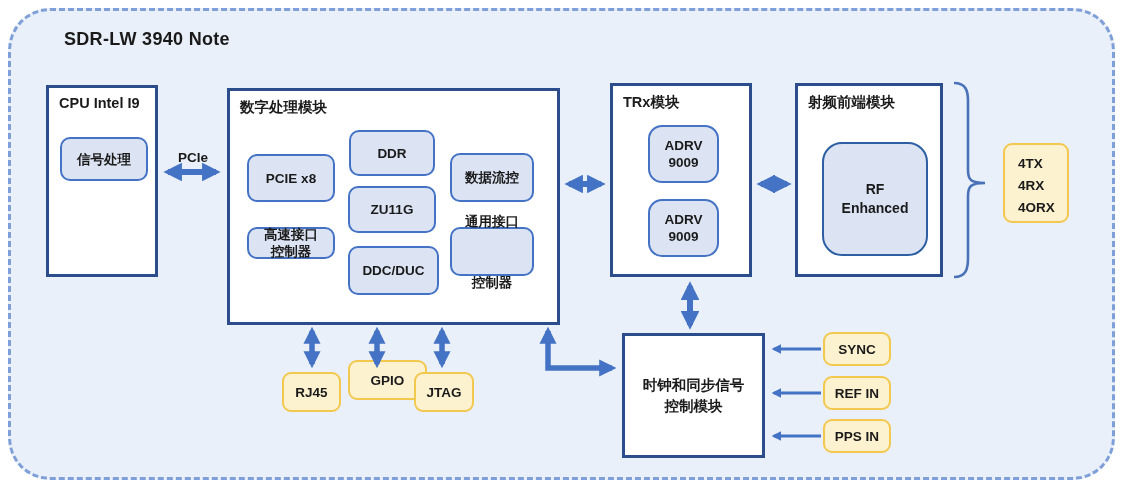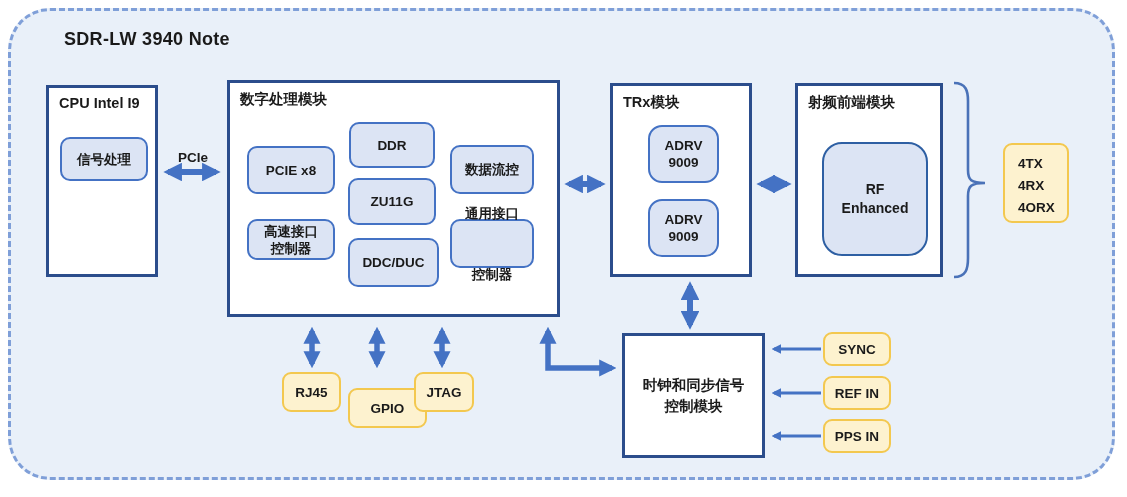--- a/index.html
+++ b/index.html
@@ -19,55 +19,55 @@
   }
   .module{
     position:absolute;box-sizing:border-box;background:#ffffff;
     border:3px solid #2b4d8c;
   }
   .mtitle{
     position:absolute;left:10px;top:7px;
     font-size:14.5px;font-weight:bold;white-space:nowrap;
   }
   .m-cpu{left:46px;top:85px;width:112px;height:192px;}
-  .m-digital{left:227px;top:80px;width:333px;height:237px;}
+  .m-digital{left:227px;top:88px;width:333px;height:237px;}
   .m-trx{left:610px;top:83px;width:142px;height:194px;}
   .m-rf{left:795px;top:83px;width:148px;height:194px;}
   .m-clock{left:622px;top:333px;width:143px;height:125px;display:flex;align-items:center;justify-content:center;text-align:center;}
   .m-clock .clock-text{font-size:14.5px;font-weight:bold;line-height:21px;text-align:center;}
   .block{
     position:absolute;box-sizing:border-box;background:#dce4f4;
     border:2px solid #4472c4;border-radius:10px;
     display:flex;flex-direction:column;align-items:center;justify-content:center;
     font-size:13.5px;font-weight:bold;text-align:center;line-height:17px;
   }
   
   .b-sig{left:11px;top:49px;width:88px;height:44px;}
   .b-ana{left:11px;top:113px;width:88px;height:44px;}
   
   .b-pciex8{left:17px;top:63px;width:88px;height:48px;}
-  .b-hsctl{left:17px;top:136px;width:88px;height:41px;}
+  .b-hsctl{left:17px;top:136px;width:88px;height:32px;}
   .b-ddr{left:119px;top:39px;width:86px;height:46px;}
   .b-zu11g{left:118px;top:95px;width:88px;height:47px;}
   .b-ddcduc{left:118px;top:155px;width:91px;height:49px;}
   .b-flow{left:220px;top:62px;width:84px;height:49px;}
   .b-gpctl{left:220px;top:136px;width:84px;height:49px;gap:44px;}
   
   .b-adrv1{left:35px;top:39px;width:71px;height:58px;border-radius:14px;}
   .b-adrv2{left:35px;top:113px;width:71px;height:58px;border-radius:14px;}
   
   .b-rfe{left:24px;top:56px;width:106px;height:114px;border-radius:20px;border-color:#2e5fa3;font-size:14px;line-height:19px;}
   .ybox{
     position:absolute;box-sizing:border-box;background:#fdf2cf;
     border:2px solid #f3c84f;border-radius:9px;
     display:flex;align-items:center;justify-content:center;
     font-size:13.5px;font-weight:bold;
   }
   .y-rj45{left:282px;top:372px;width:59px;height:40px;}
-  .y-gpio{left:348px;top:388px;width:79px;height:40px;}
+  .y-gpio{left:348px;top:360px;width:79px;height:40px;}
   .y-jtag{left:414px;top:372px;width:60px;height:40px;}
   .y-sync{left:823px;top:332px;width:68px;height:34px;}
   .y-refin{left:823px;top:376px;width:68px;height:34px;}
   .y-ppsin{left:823px;top:419px;width:68px;height:34px;}
   .y-ports{left:1003px;top:143px;width:66px;height:80px;align-items:flex-start;justify-content:flex-start;flex-direction:column;padding:8px 0 0 13px;}
   .y-ports span{display:block;line-height:22px;}
   .pcie-label{
     position:absolute;left:162px;top:150px;width:62px;text-align:center;
     font-size:13.5px;font-weight:bold;
   }

